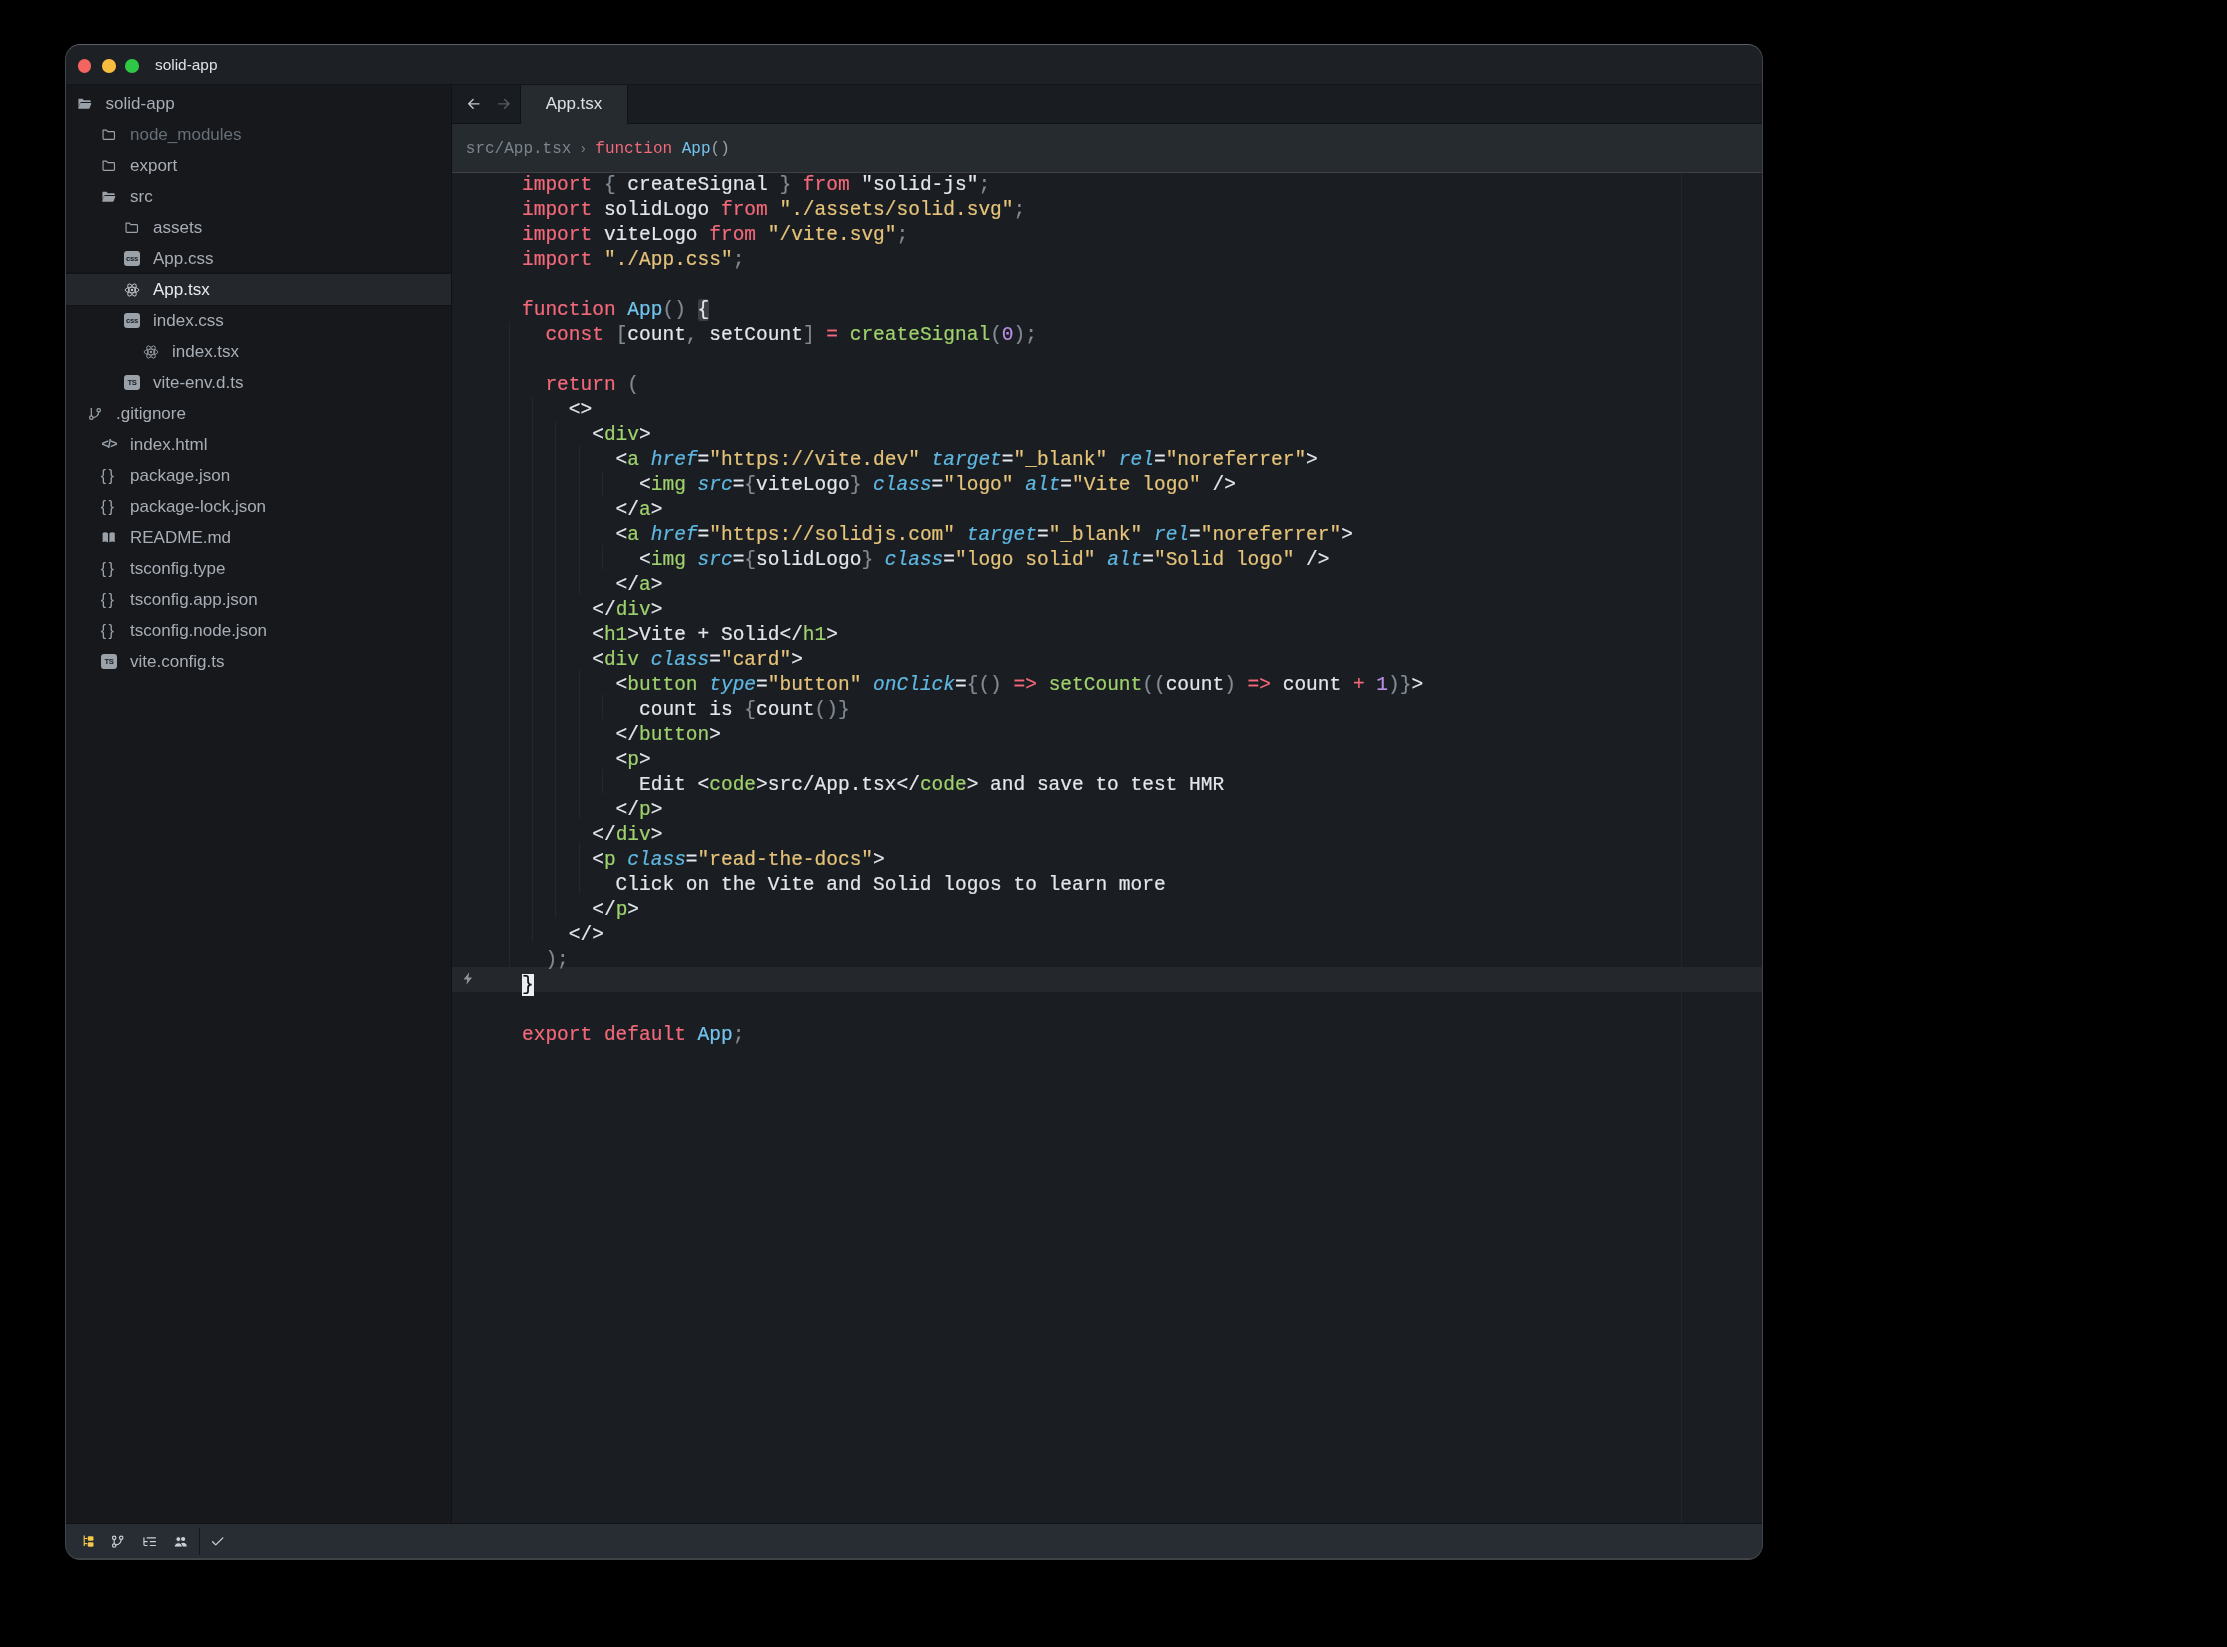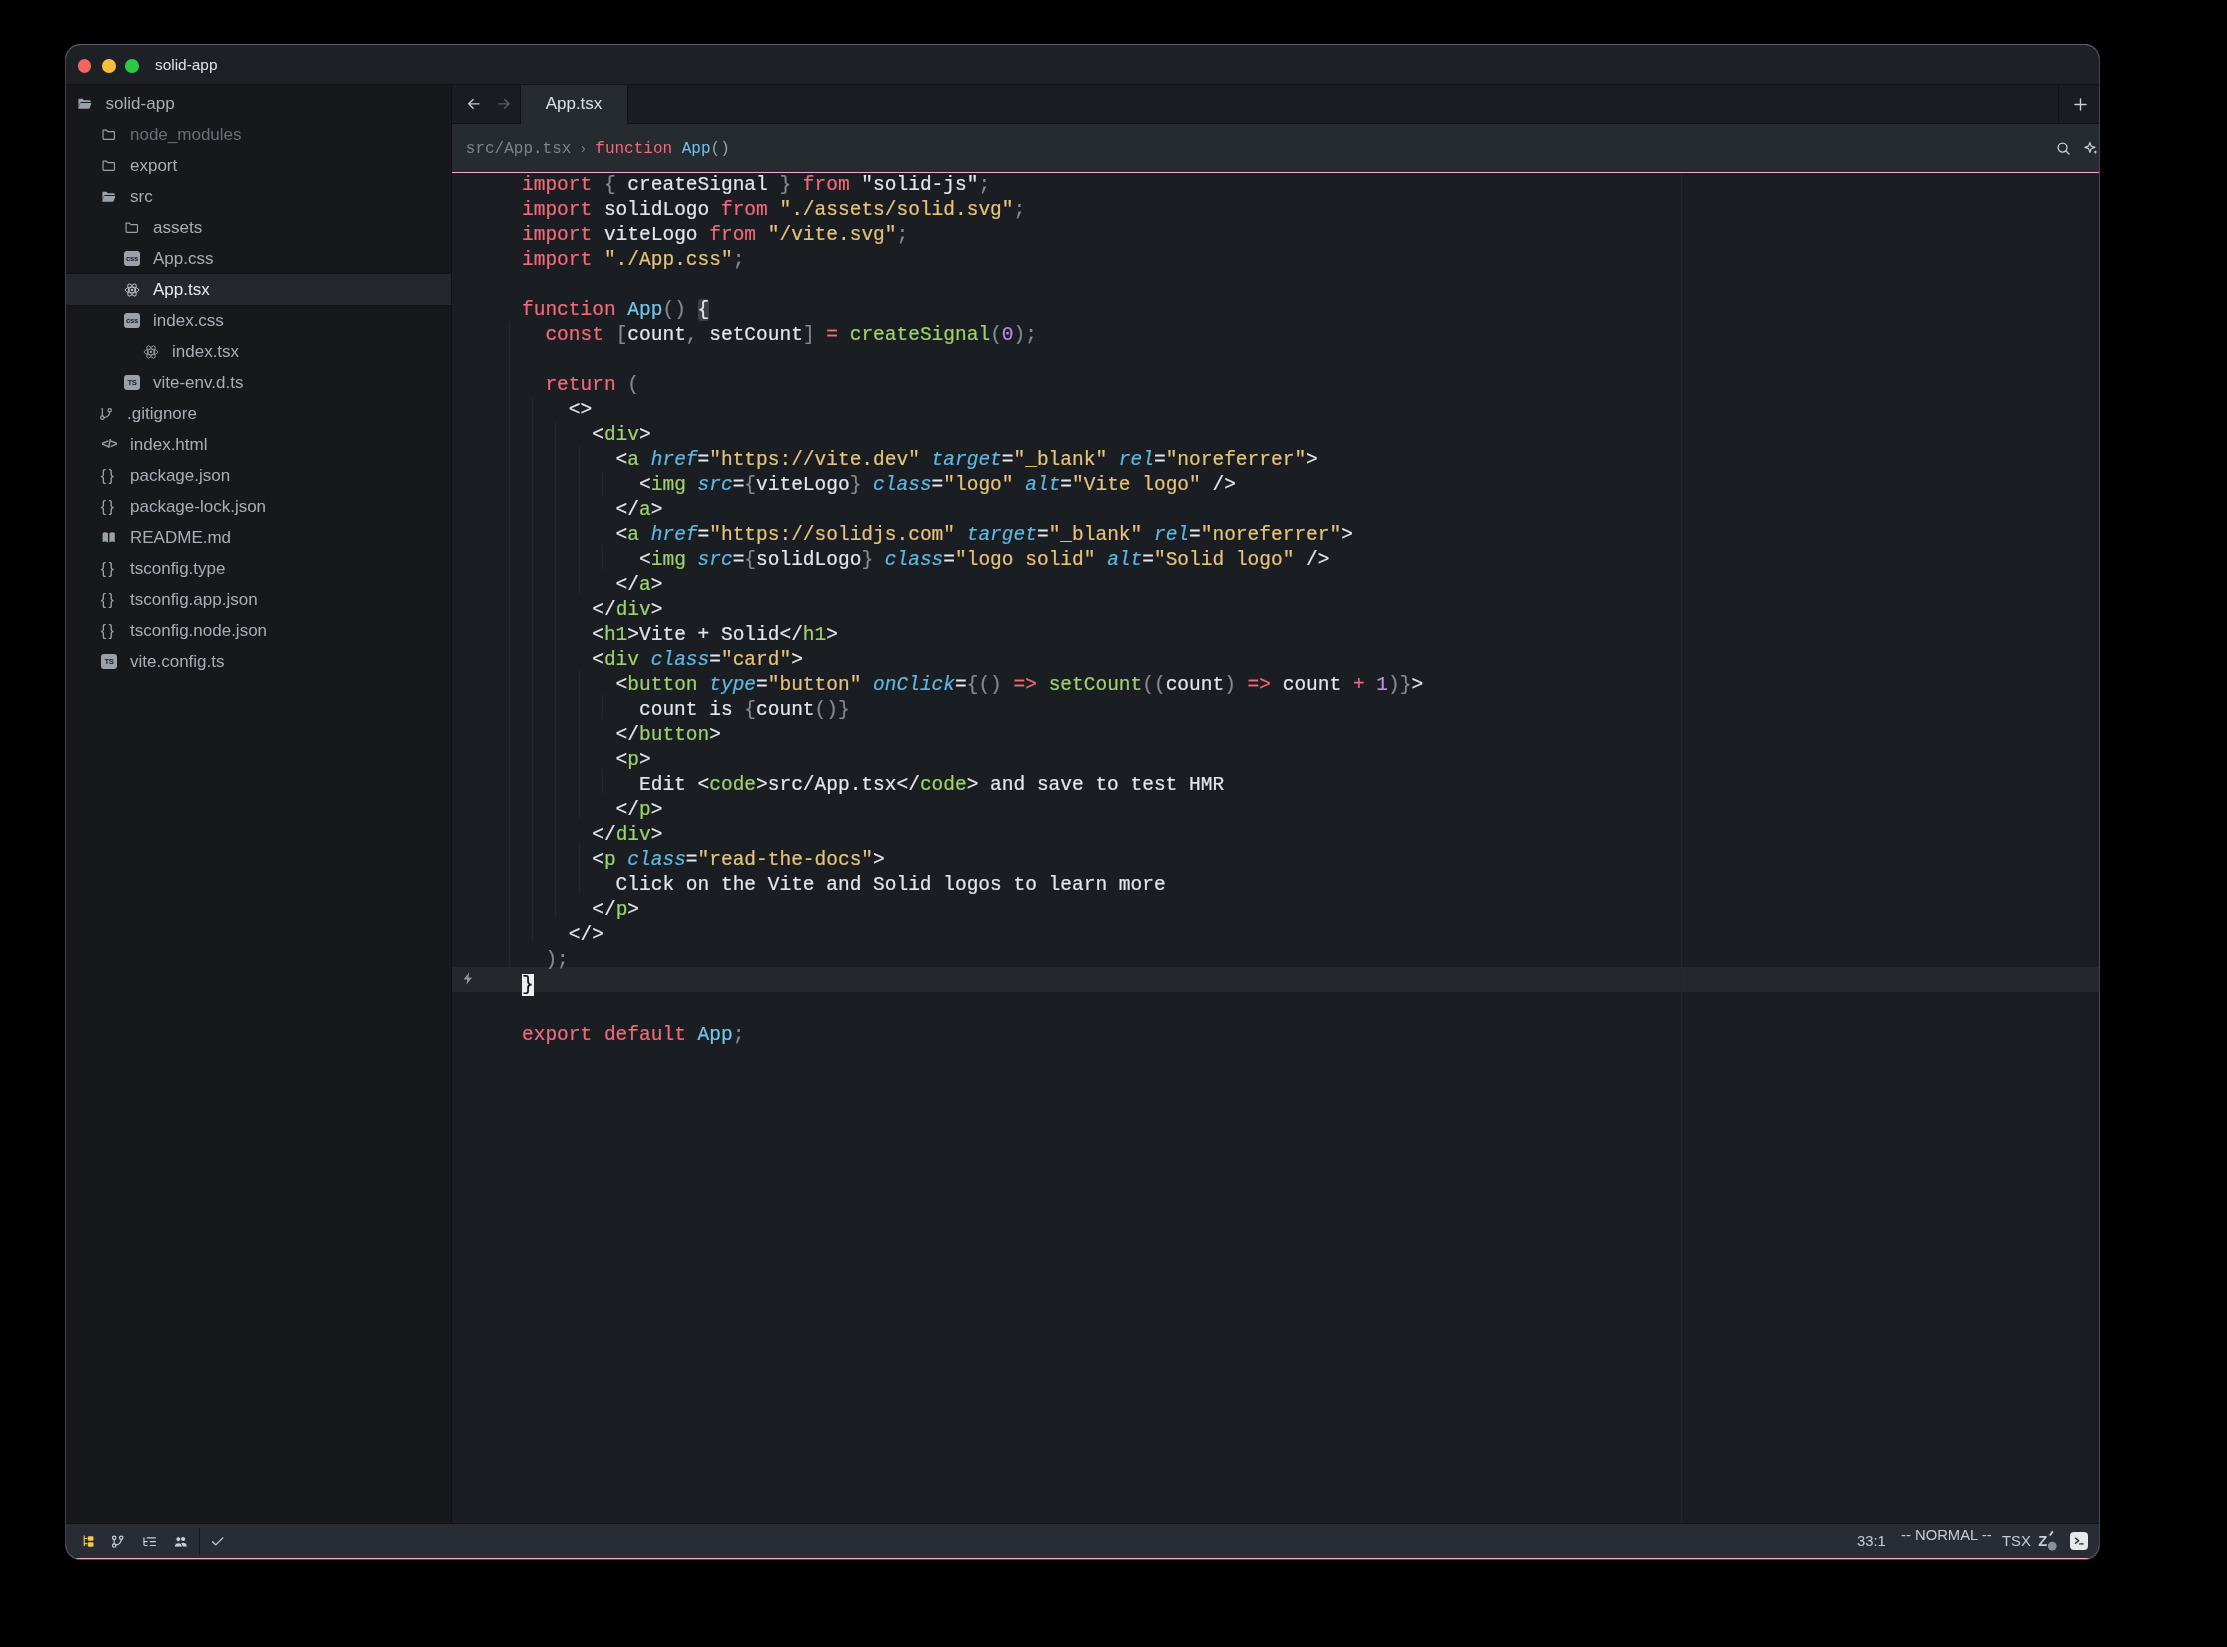--- a/index.html
+++ b/index.html
@@ -1,16 +1,16 @@
 <!DOCTYPE html>
 <html style="font-size:9.5px"><head><meta charset="utf-8"><style>
 * { margin:0; padding:0; box-sizing:border-box; }
 html,body { width:2227px; height:1647px; background:#000; overflow:hidden; }
-#win { position:absolute; left:65px; top:44px; width:2035px; height:1516px;
-  border:1.2px solid #3f454b; border-top-color:#5a6066; border-radius:15.4px; background:#f9a8d4; overflow:hidden; }
+#win { position:absolute; left:65px; top:44px; width:1698px; height:1516px;
+  border:1.2px solid #3f454b; border-top-color:#5a6066; border-radius:15.4px; background:#404040; overflow:hidden; }
 #win > * { position:absolute; }
 .abs { position:absolute; }
 #titlebar { left:0; top:0; width:2095px; height:39px; background:#1d2126; }
 #sidebar { left:0; top:39px; width:385px; height:1440px; background:#16181c; padding-top:4.1px; }
 #tabbar { left:385px; top:39px; width:1710px; height:40px; background:#191c21; }
 #crumbs { left:385px; top:79px; width:1710px; height:48px; background:#262b30; }
 #editor { left:385px; top:128px; width:1710px; height:1352px; background:#1a1d22; overflow:hidden; }
 #status { left:0; top:1479px; width:2095px; height:34px; background:#282d33; }
 .vline, .hline { position:absolute; background:#0f1216; }
 .tl { position:absolute; top:14px; width:13.6px; height:13.6px; border-radius:50%; }
@@ -124,21 +124,21 @@
           </svg>
         </div>
         <div class="nm">index.tsx</div>
       </div>
 <div class="row" style="padding-left:58px">
         <div class="ic">
           <div style="width:16px;height:14.8px;border-radius:3px;background:#9aa1a8;color:#191c20;display:flex;align-items:center;justify-content:center;font:700 7.7px/1 'Liberation Sans',sans-serif;letter-spacing:-0.3px">TS</div>
         </div>
         <div class="nm">vite-env.d.ts</div>
       </div>
-<div class="row" style="padding-left:32px">
+<div class="row" style="padding-left:21px">
         <div class="ic">
           <svg viewBox="0 0 24 24" width="16" height="16" fill="none" stroke="#9aa1a8" stroke-width="1.8" stroke-linecap="round">
             <line x1="6.5" y1="3.5" x2="6.5" y2="14.5"></line>
             <circle cx="17.5" cy="6.5" r="2.6"></circle>
             <circle cx="6.5" cy="17.5" r="2.6"></circle>
             <path d="M17.5 9.2a8.5 8.5 0 0 1-8.2 8.2"></path>
           </svg>
         </div>
         <div class="nm">.gitignore</div>
       </div>

